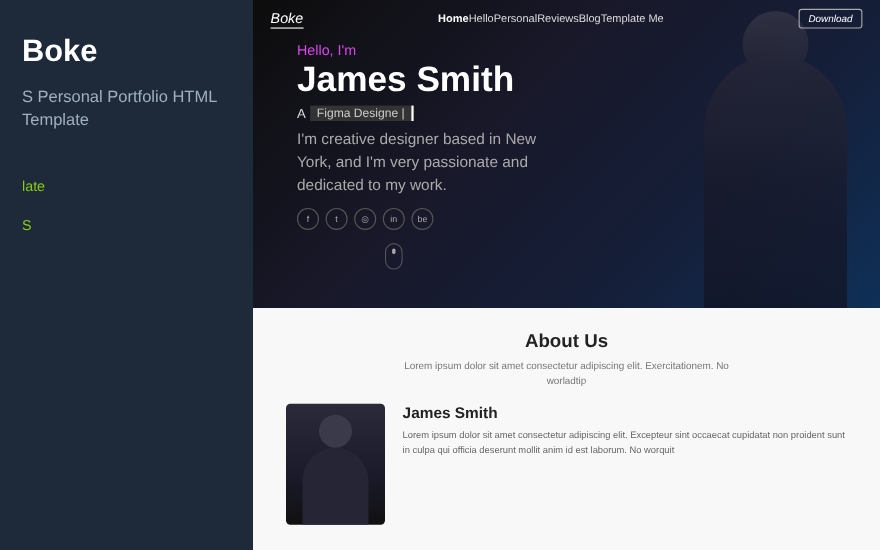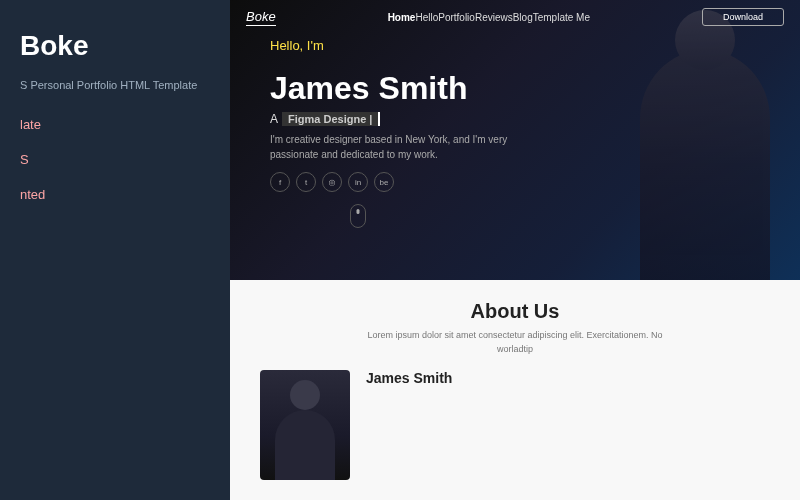--- a/index.html
+++ b/index.html
@@ -16,28 +16,28 @@
       flex-direction: column;
       gap: 12px;
     }
     .left-panel .brand-title {
       font-size: 28px;
       font-weight: 900;
       color: #fff;
       margin-bottom: 4px;
     }
     .left-panel .subtitle {
-      font-size: 11px;
+      font-size: 15px;
       color: #a0b0c0;
-      margin-bottom: 8px;
+      margin-bottom: 26px;
       line-height: 1.4;
     }
     .left-panel .nav-item {
       font-size: 13px;
-      color: #fca5a5;
+      color: #84cc16;
       padding: 4px 0;
       cursor: pointer;
     }
 
     
     .right-panel {
       flex: 1;
       display: flex;
       flex-direction: column;
       overflow: hidden;
@@ -107,37 +107,38 @@
       color: #ddd;
       text-decoration: none;
       cursor: pointer;
     }
     .top-nav .nav-links a.active { color: #fff; font-weight: bold; }
     .top-nav .download-btn {
       background: transparent;
       border: 1px solid #aaa;
       color: #fff;
       font-size: 9px;
-      padding: 3px 20px;
+      padding: 3px 8px;
       border-radius: 3px;
       cursor: pointer;
+      font-style: italic;
     }
 
     
     .hero-content {
       position: absolute;
       top: 38px;
       left: 40px;
       z-index: 5;
       color: #fff;
     }
     .hero-content .hello {
       font-size: 13px;
-      color: #fde047;
-      margin-bottom: 18px;
+      color: #d946ef;
+      margin-bottom: 2px;
     }
     .hero-content .name {
       font-size: 32px;
       font-weight: 900;
       color: #fff;
       line-height: 1.1;
     }
     .hero-content .role {
       font-size: 12px;
       color: #ccc;
@@ -148,24 +149,23 @@
     }
     .role-label {
       background: transparent;
       color: #ddd;
     }
     .role-typed {
       background: #333;
       padding: 1px 6px;
       border-right: 2px solid #fff;
       font-size: 11px;
-      font-weight: bold;
     }
     .hero-content .description {
-      font-size: 10px;
+      font-size: 14px;
       color: #aaa;
       max-width: 240px;
       line-height: 1.5;
       margin-bottom: 10px;
     }
     .social-icons {
       display: flex;
       gap: 6px;
       margin-bottom: 12px;
     }
@@ -202,21 +202,21 @@
     }
 
     
     .about-section {
       background: #f8f8f8;
       flex: 1;
       padding: 20px 30px;
       overflow: hidden;
     }
     .about-section .about-title {
-      font-size: 20px;
+      font-size: 17px;
       font-weight: 700;
       color: #222;
       text-align: center;
       margin-bottom: 6px;
     }
     .about-section .about-subtitle {
       font-size: 9px;
       color: #777;
       text-align: center;
       max-width: 320px;
@@ -274,35 +274,34 @@
 </head>
 <body>
 
 <div class="left-panel">
   <div class="brand-title">Boke</div>
   <div class="subtitle">
     <span>S Personal Portfolio HTML Template</span>
   </div>
   <div class="nav-item">late</div>
   <div class="nav-item">S</div>
-  <div class="nav-item">nted</div>
 </div>
 
 <div class="right-panel">
 
   <div class="hero">
     <div class="hero-bg"></div>
     <div class="hero-figure"></div>
 
     <div class="top-nav">
       <span class="logo-text">Boke</span>
       <div class="nav-links">
         <a class="active">Home</a>
         <a>Hello</a>
-        <a>Portfolio</a>
+        <a>Personal</a>
         <a>Reviews</a>
         <a>Blog</a>
         <a>Template Me</a>
       </div>
       <button class="download-btn">Download</button>
     </div>
 
     <div class="hero-content">
       <div class="hello">Hello, I'm</div>
       <div class="name">James Smith</div>
@@ -322,17 +321,18 @@
     </div>
   </div>
 
   <div class="about-section">
     <div class="about-title">About Us</div>
     <div class="about-subtitle">Lorem ipsum dolor sit amet consectetur adipiscing elit. Exercitationem. No worladtip</div>
     <div class="about-content">
       <div class="about-image"></div>
       <div class="about-text-block">
         <div class="about-name">James Smith</div>
+        <div class="about-desc">Lorem ipsum dolor sit amet consectetur adipiscing elit. Excepteur sint occaecat cupidatat non proident sunt in culpa qui officia deserunt mollit anim id est laborum. No worquit</div>
       </div>
     </div>
   </div>
 
 </div>
 
 </body></html>

